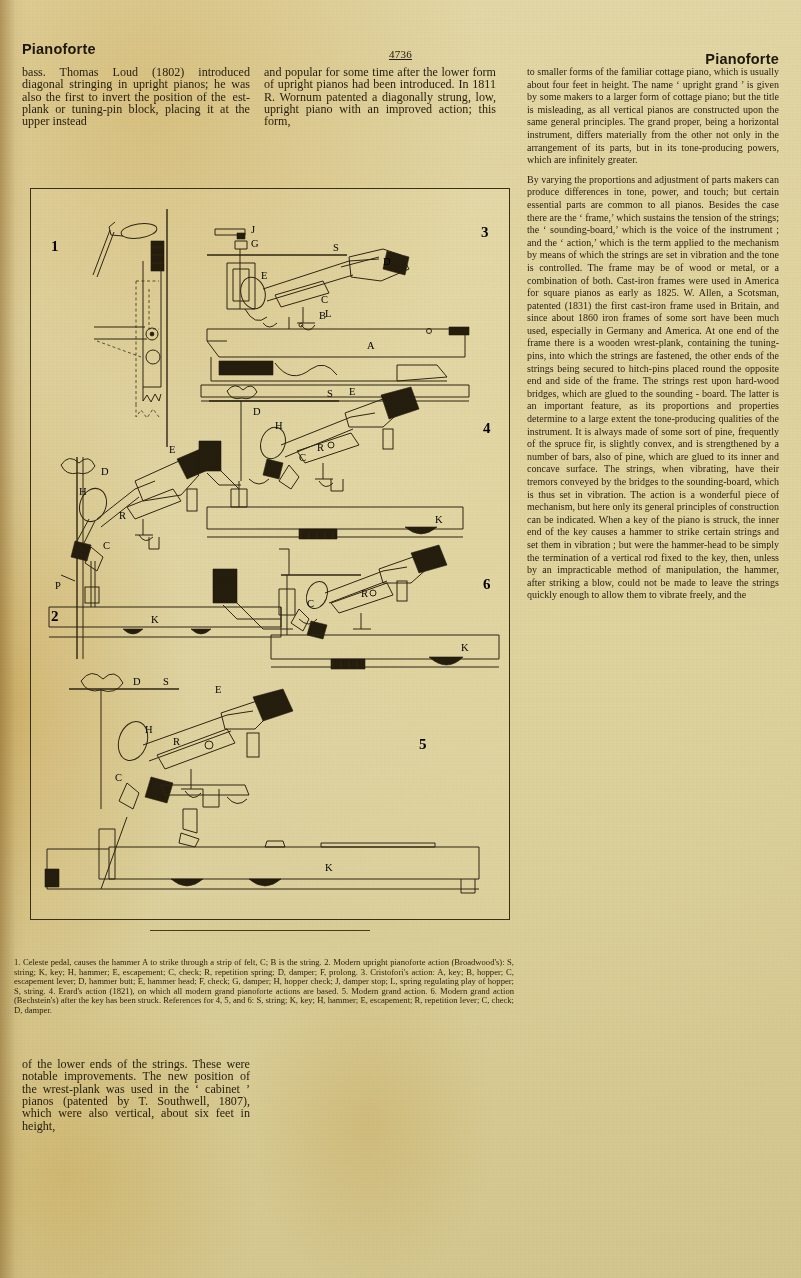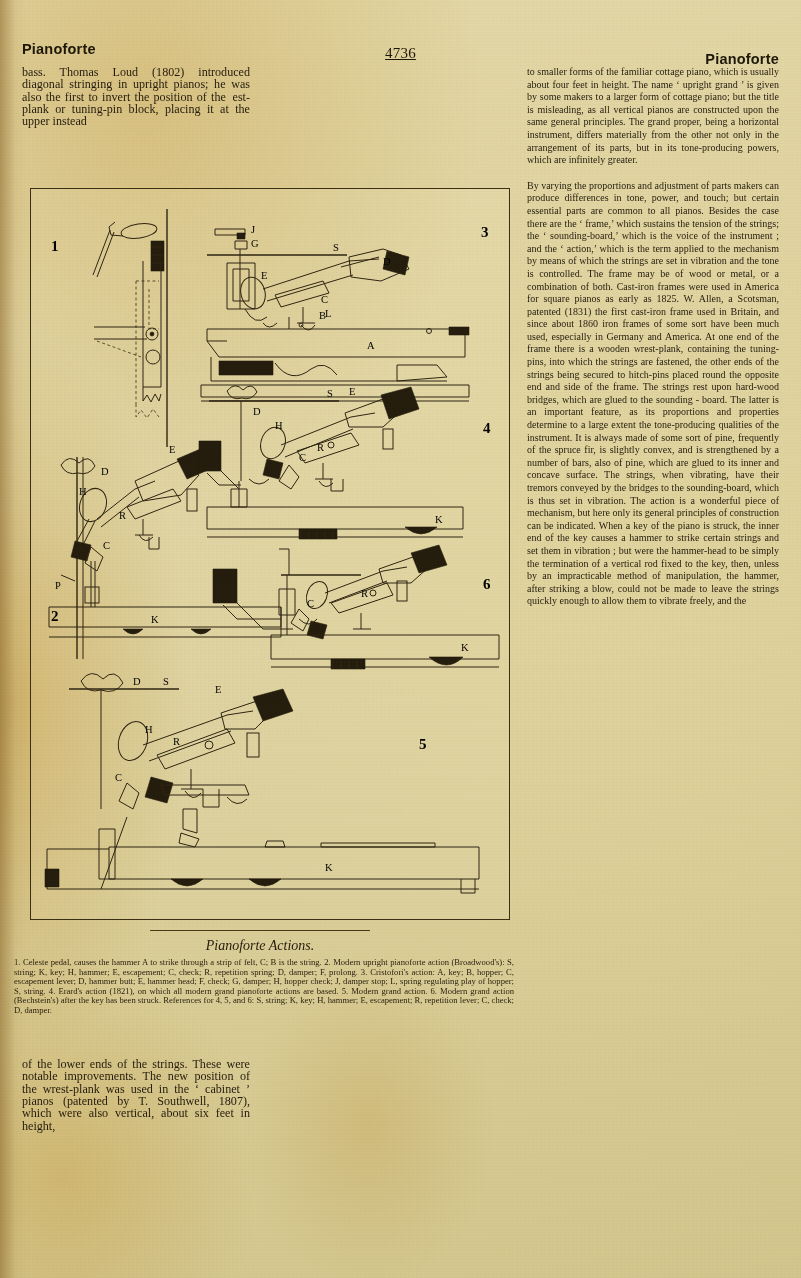--- a/index.html
+++ b/index.html
@@ -35,37 +35,37 @@
   #content{position:absolute;inset:0;padding-left:40px;}
 
   
   .runhead{position:absolute;top:40px;height:22px;}
   .runhead .t{
     font-family:"Liberation Sans", sans-serif;
     font-weight:bold;font-size:14.5px;letter-spacing:.2px;color:#1c1708;
   }
   #head-left{left:22px;}
   #head-center{left:0;width:801px;text-align:center;top:44px;}
-  #head-center .t{font-family:"Liberation Serif",serif;font-weight:normal;font-size:15px;text-decoration:underline;}
+  #head-center .t{font-family:"Liberation Serif",serif;font-weight:normal;font-size:11px;text-decoration:underline;}
   #head-right{right:22px;top:50px;}
 
   
   .col{
     position:absolute;
     font-size:12.1px;line-height:12.35px;
     text-align:justify;
     color:#241c0d;
     -webkit-hyphens:none;hyphens:none;
   }
   .col p{margin:0;text-indent:0;}
   .col p+p{margin-top:0;}
   #c1-top{left:22px;top:66px;width:228px;}
   #c2-top{left:264px;top:66px;width:232px;}
   #c3{left:527px;top:66px;width:252px;font-size:10px;line-height:12.6px;}
-  #c3 .para{margin-top:13px;}
+  #c3 .para{margin-top:7px;}
   #c1-bot{left:22px;top:1058px;width:228px;}
   #c2-bot{left:264px;top:1058px;width:232px;}
 
   
   #plate{
     position:absolute;left:30px;top:188px;width:478px;height:730px;
     border:1.1px solid #3a2e13;
     background:rgba(255,250,220,.07);
   }
   #plate-inner{position:absolute;inset:0;overflow:hidden;}
@@ -105,20 +105,23 @@
   </div>
   <div class="runhead" id="head-center">
     <span class="t">4736</span>
   </div>
   <div class="runhead" id="head-right">
     <span class="t">Pianoforte</span>
   </div>
 
   <div class="col" id="c1-top">
     <p>bass. Thomas Loud (1802) intro­duced diagonal stringing in up­right pianos; he was also the first to invert the position of the  est-plank or tuning-pin block, placing it at the upper instead</p>
+  </div>
+  <div class="col" id="c2-top">
+    <p>and popular for some time after the lower form of upright pianos had been introduced. In 1811 R. Wornum patented a diagonally strung, low, upright piano with an improved action; this form,</p>
   </div>
 
   <div class="col" id="c3">
     <p>to smaller forms of the familiar cottage piano, which is usually about four feet in height. The name ‘ upright grand ’ is given by some makers to a larger form of cottage piano; but the title is misleading, as all vertical pianos are constructed upon the same general principles. The grand proper, being a horizontal instru­ment, differs materially from the other not only in the arrange­ment of its parts, but in its tone-producing powers, which are in­finitely greater.</p>
     <p class="para">By varying the proportions and adjustment of parts makers can produce differences in tone, power, and touch; but certain essential parts are common to all pianos. Besides the case there are the ‘ frame,’ which sustains the ten­sion of the strings; the ‘ sounding-board,’ which is the voice of the instrument ; and the ‘ action,’ which is the term applied to the mechanism by means of which the strings are set in vibration and the tone is controlled. The frame may be of wood or metal, or a combination of both. Cast-iron frames were used in Amer­ica for square pianos as early as 1825. W. Allen, a Scotsman, patented (1831) the first cast-iron frame used in Britain, and since about 1860 iron frames of some sort have been much used, espe­cially in Germany and America. At one end of the frame there is a wooden wrest-plank, containing the tuning-pins, into which the strings are fastened, the other ends of the strings being secured to hitch-pins placed round the op­posite end and side of the frame. The strings rest upon hard-wood bridges, which are glued to the sounding - board. The latter is an important feature, as its pro­portions and properties determine to a large extent the tone-produ­cing qualities of the instrument. It is always made of some sort of pine, frequently of the spruce fir, is slightly convex, and is strength­ened by a number of bars, also of pine, which are glued to its inner and concave surface. The strings, when vibrating, have their tremors conveyed by the bridges to the sounding-board, which is thus set in vibration. The action is a wonderful piece of mechan­ism, but here only its general principles of construction can be indicated. When a key of the piano is struck, the inner end of the key causes a hammer to strike certain strings and set them in vibration ; but were the hammer-head to be simply the termina­tion of a vertical rod fixed to the key, then, unless by an imprac­ticable method of manipulation, the hammer, after striking a blow, could not be made to leave the strings quickly enough to allow them to vibrate freely, and the</p>
   </div>
 
   <div id="plate">
     <div id="plate-inner">
       <svg width="478" height="730" viewBox="0 0 478 730">
@@ -374,21 +377,20 @@
           <path class="ln" d="M192 416 L206 430 L250 430"></path>
           <path class="ln" d="M268 430 q10 10 18 0"></path>
         </g>
         <text class="fignum" x="452" y="400">6</text>
 
       </svg>
     </div>
   </div>
 
   <div class="cap-rule"></div>
-  <div id="caption">Pianoforte Actions.</div>
   <div id="legend">1. Celeste pedal, causes the hammer A to strike through a strip of felt, C; B is the string. 2. Modern upright pianoforte action (Broadwood's): S, string; K, key; H, hammer; E, escapement; C, check; R, repetition spring; D, damper; F, prolong. 3. Cristofori's action: A, key; B, hopper; C, escapement lever; D, hammer butt; E, hammer head; F, check; G, damper; H, hopper check; J, damper stop; L, spring regulating play of hopper; S, string. 4. Erard's action (1821), on which all modern grand pianoforte actions are based. 5. Modern grand action. 6. Modern grand action (Bechstein's) after the key has been struck. References for 4, 5, and 6: S, string; K, key; H, hammer; E, escapement; R, repetition lever; C, check; D, damper.</div>
 
   <div class="col" id="c1-bot">
     <p>of the lower ends of the strings. These were notable improvements. The new position of the wrest-plank was used in the ‘ cabinet ’ pianos (patented by T. South­well, 1807), which were also ver­tical, about six feet in height,</p>
   </div>
 
 </div>
 <div id="grain"></div>
 <div id="leftedge"></div>
 

